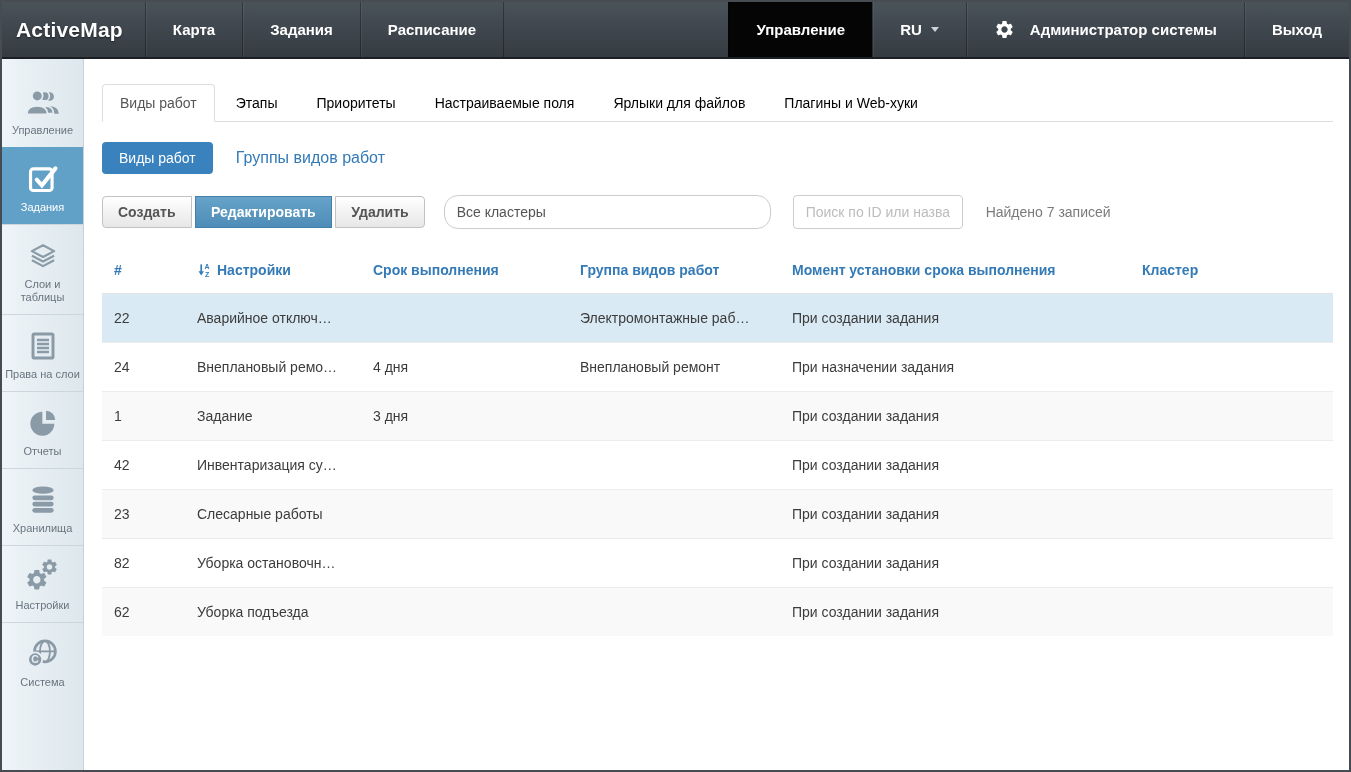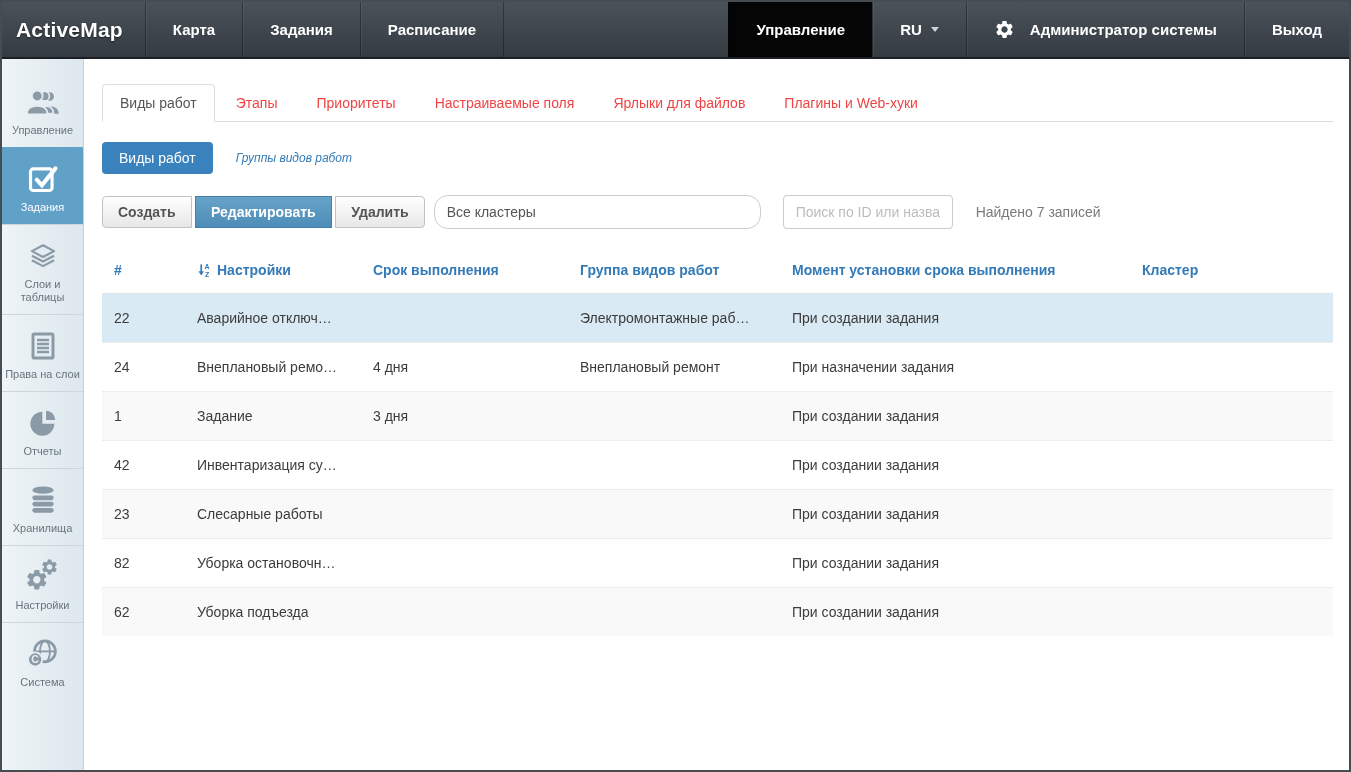--- a/index.html
+++ b/index.html
@@ -72,33 +72,33 @@
   .side-item.active { background:#61a0c7; color:#fff; border-top-color:#61a0c7; }
   .side-item.active .side-icon { color:#fff; }
   .side-label { display:block; }
 
   
   .content { flex:1; background:#fff; padding:25px 16px 0 18px; overflow:hidden; }
 
   .tabs { display:flex; border-bottom:1px solid #ddd; }
   .tab {
     padding:10px 17px; margin:0 3px -1px 0;
-    font-size:14px; color:#ef4444; cursor:pointer;
+    font-size:14px; color:#000000; cursor:pointer;
     border:1px solid transparent; border-radius:4px 4px 0 0;
     white-space:nowrap;
   }
   .tab.active { color:#555; background:#fff; border-color:#ddd #ddd #fff; cursor:default; }
 
   .pills { margin-top:20px; display:flex; align-items:center; }
   .pill {
     background:#3a82bd; color:#fff; border:none; border-radius:4px;
     padding:8px 17px; font-size:14px; cursor:pointer;
     font-family:"Liberation Sans", sans-serif;
   }
-  .pill-link { margin-left:23px; color:#337ab7; font-size:12px; text-decoration:none; cursor:pointer;font-style:italic; }
+  .pill-link { margin-left:23px; color:#337ab7; font-size:16px; text-decoration:none; cursor:pointer; }
 
   .toolbar { margin-top:21px; display:flex; align-items:center; }
   .btn {
     padding:7px 15px; font-size:14px; color:#555;
     background:linear-gradient(#ffffff,#e7e7e7);
     border:1px solid #c2c2c2; cursor:pointer;
     font-family:"Liberation Sans", sans-serif;
     font-weight:bold;
   }
   .btn + .btn { margin-left:-1px; }
@@ -106,21 +106,21 @@
   .btn:last-child { border-radius:0 4px 4px 0; }
   .btn.active {
     background:linear-gradient(#67a3c9,#4e8db8);
     border-color:#447fa9; color:#fff; position:relative;
   }
   .input {
     height:34px; border:1px solid #ccc; border-radius:4px;
     padding:6px 12px; font-size:14px; color:#555;
     font-family:"Liberation Sans", sans-serif; background:#fff;
   }
-  .cluster-input { margin-left:9px; width:327px;border-radius:14px; }
+  .cluster-input { margin-left:19px; width:327px;border-radius:14px; }
   .search-input  { margin-left:22px; width:170px; }
   .search-input::placeholder { color:#bcbcbc; opacity:1; }
   .results { margin-left:23px; font-size:14px; color:#7a7a7a; white-space:nowrap; }
 
   
   table { margin-top:18px; width:100%; border-collapse:collapse; table-layout:fixed; }
   col.c-id{width:83px} col.c-name{width:176px} col.c-term{width:207px}
   col.c-group{width:212px} col.c-moment{width:350px} col.c-cluster{width:auto}
   th {
     text-align:left; font-size:14px; color:#337ab7; font-weight:bold;

